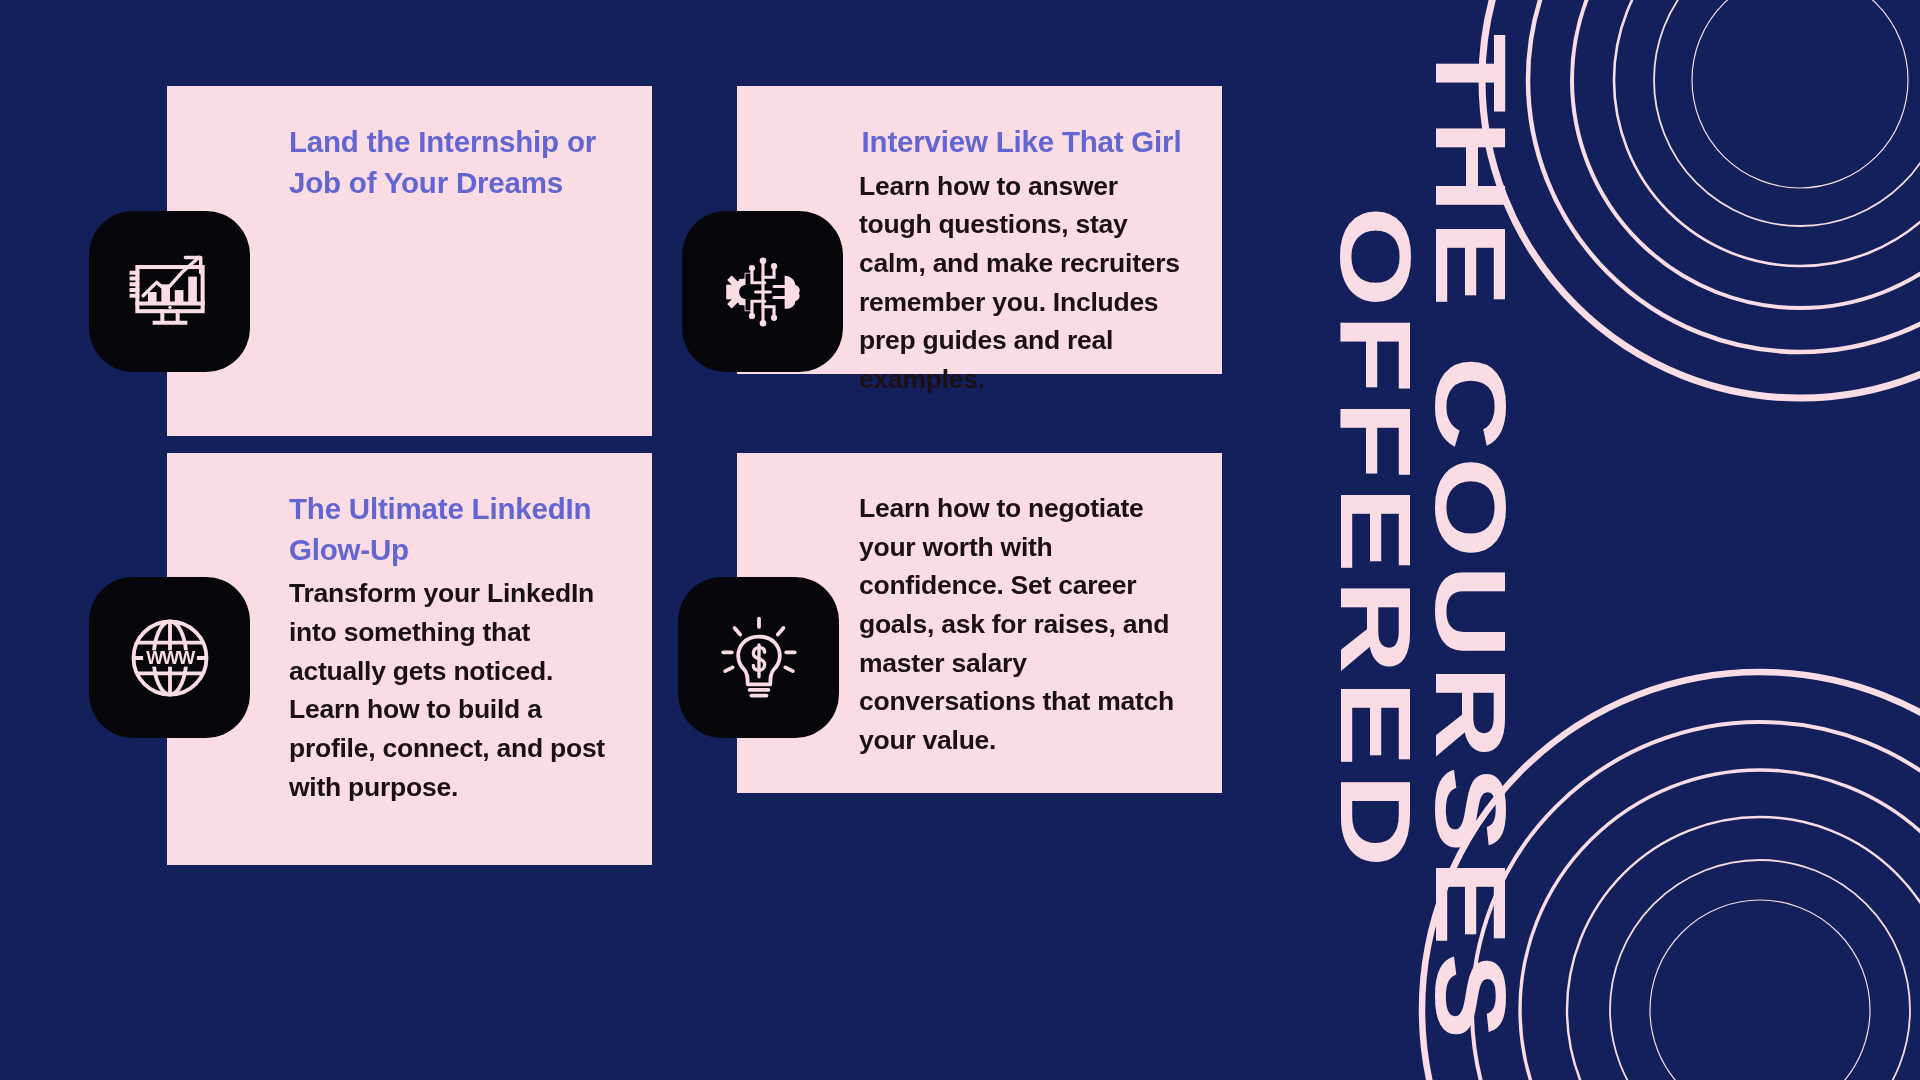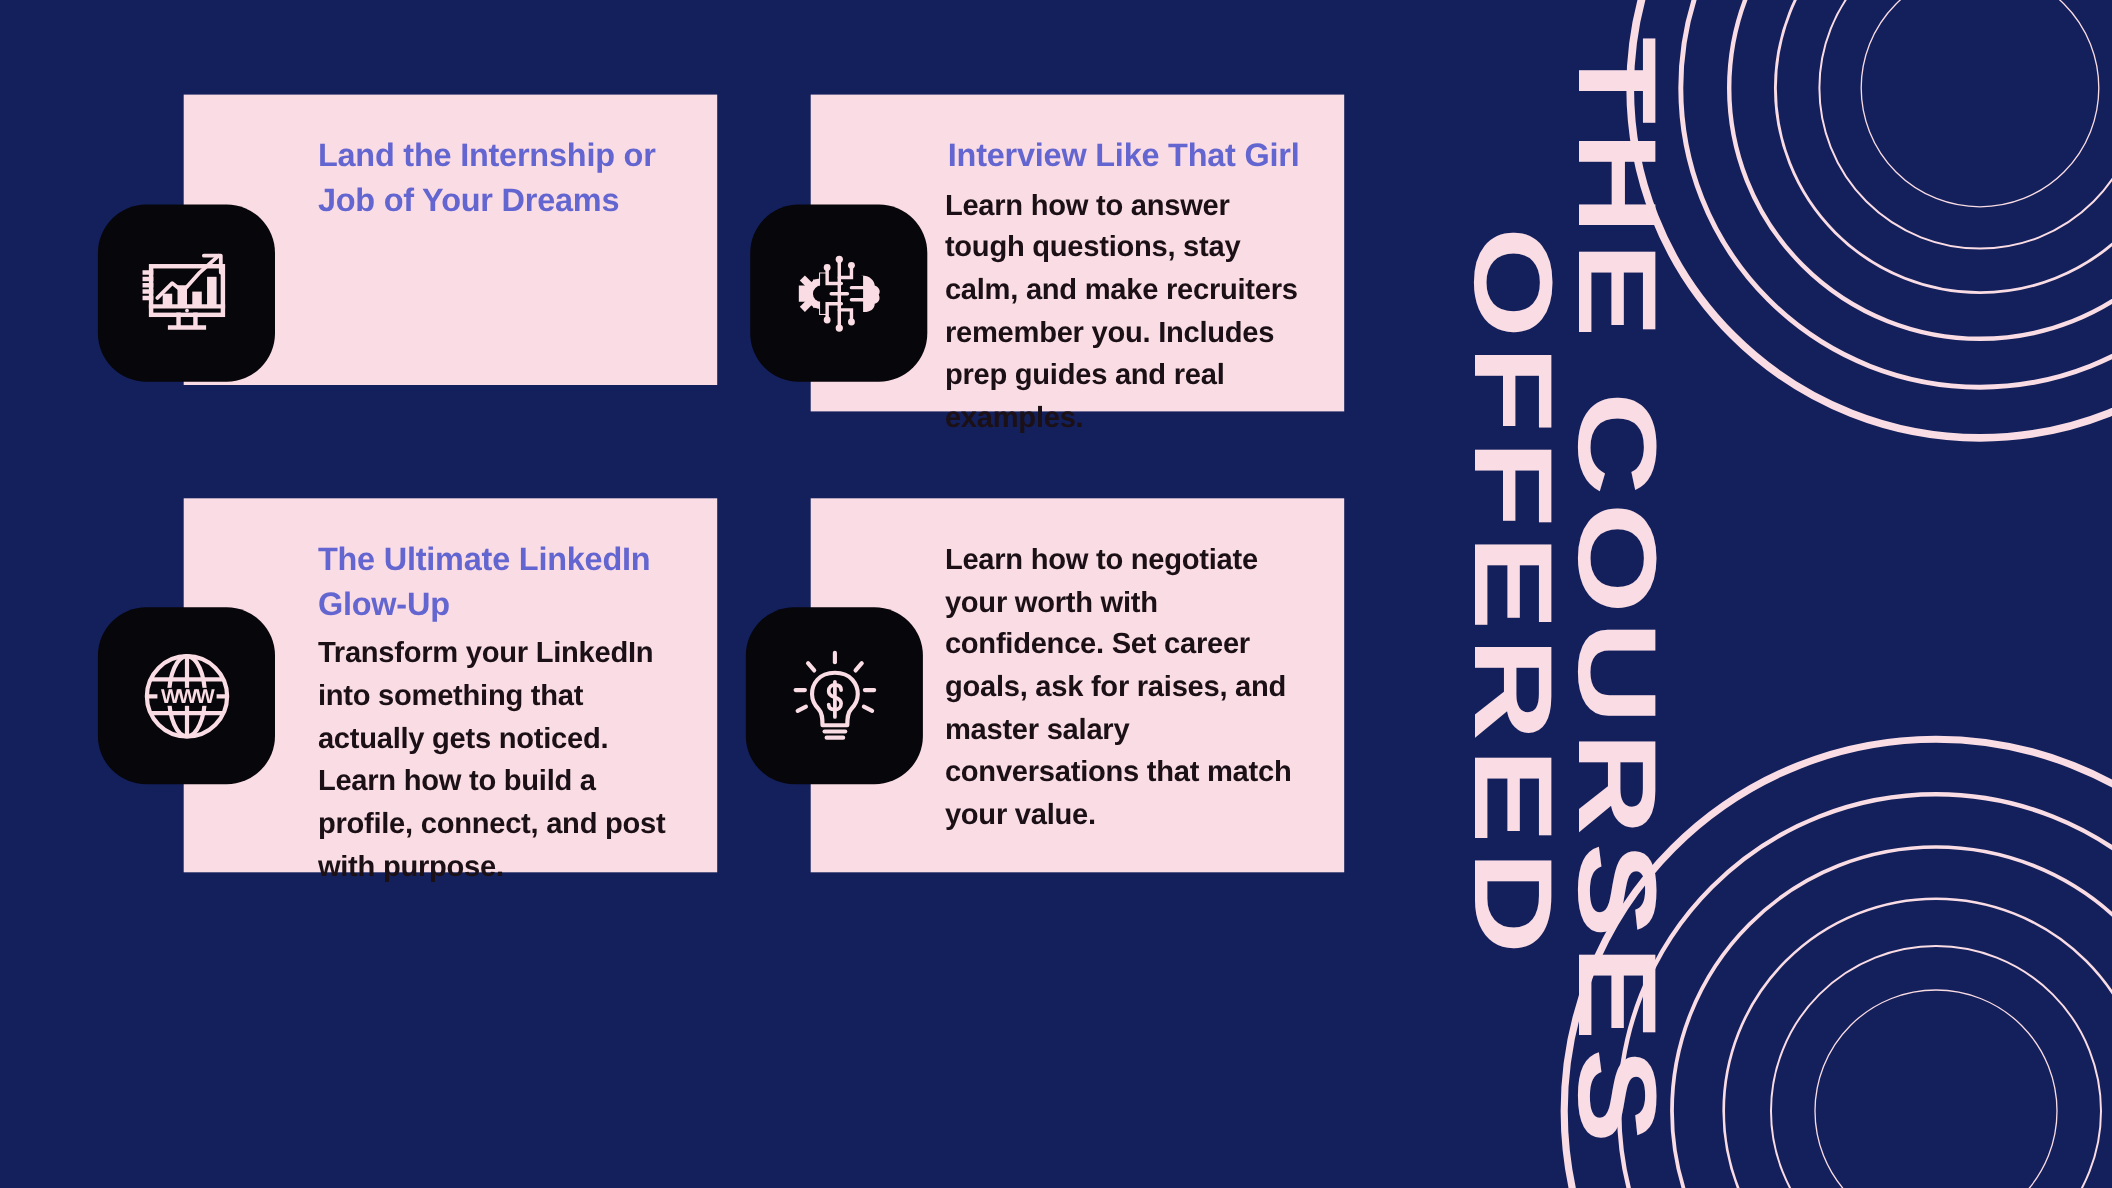--- a/index.html
+++ b/index.html
@@ -38,23 +38,23 @@
     top: 86px;
     width: 1055px;
     height: 707px;
   }
   .card {
     position: absolute;
     background: #fadce4;
     box-sizing: border-box;
     padding: 36px 38px 30px 122px;
   }
-  .card-0 { left: 0px;   top: 0px;   width: 485px; height: 264px; }
+  .card-0 { left: 0px;   top: 0px;   width: 485px; height: 350px; }
   .card-1 { left: 570px; top: 0px;   width: 485px; height: 288px; }
-  .card-2 { left: 0px;   top: 367px; width: 485px; height: 340px; }
+  .card-2 { left: 0px;   top: 367px; width: 485px; height: 412px; }
   .card-3 { left: 570px; top: 367px; width: 485px; height: 340px; }
 
   .card-title {
     color: #6366d0;
     font-size: 29.5px;
     font-weight: bold;
     line-height: 1.38;
     margin: 0 0 4px 0;
     letter-spacing: -0.2px;
   }
@@ -71,20 +71,21 @@
   
   .icon-badge {
     position: absolute;
     width: 161px;
     height: 161px;
     border-radius: 44px;
     background: #07060a;
     display: flex;
     align-items: center;
     justify-content: center;
+    margin-top: 25px;
   }
   .icon-badge svg { display: block; }
 
   .badge-0 { left: 89px;  top: 186px; }
   .badge-1 { left: 682px; top: 186px; }
   .badge-2 { left: 89px;  top: 552px; }
   .badge-3 { left: 678px; top: 552px; }
 
   
   .vtitle {

